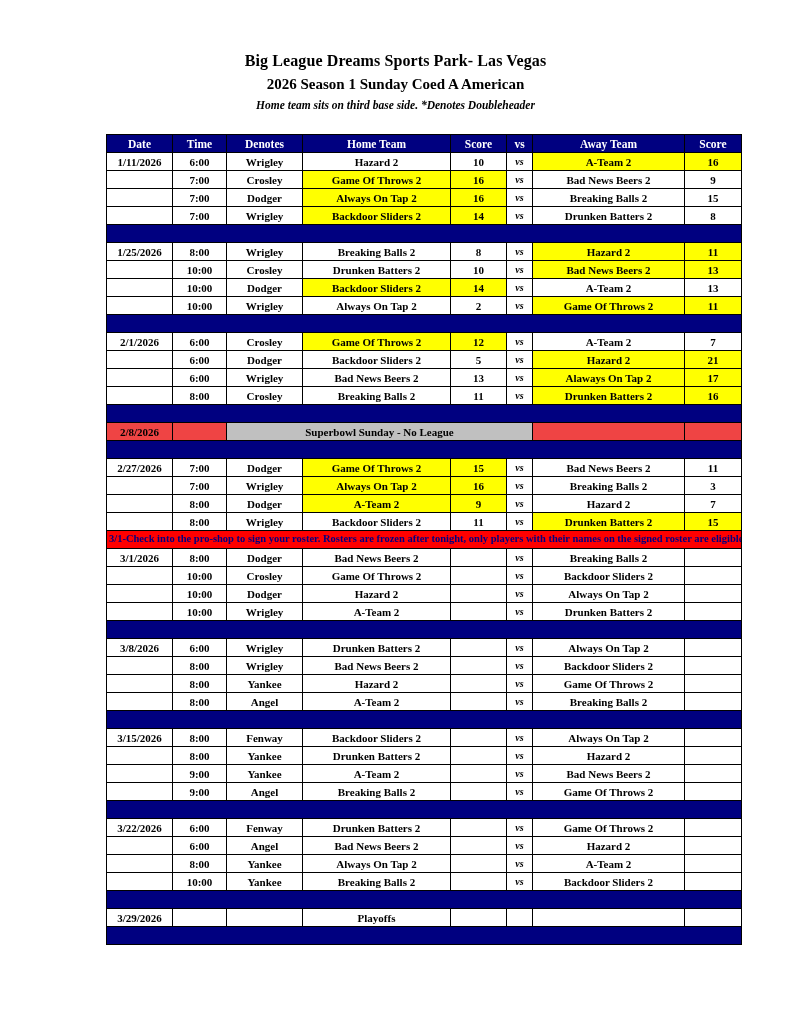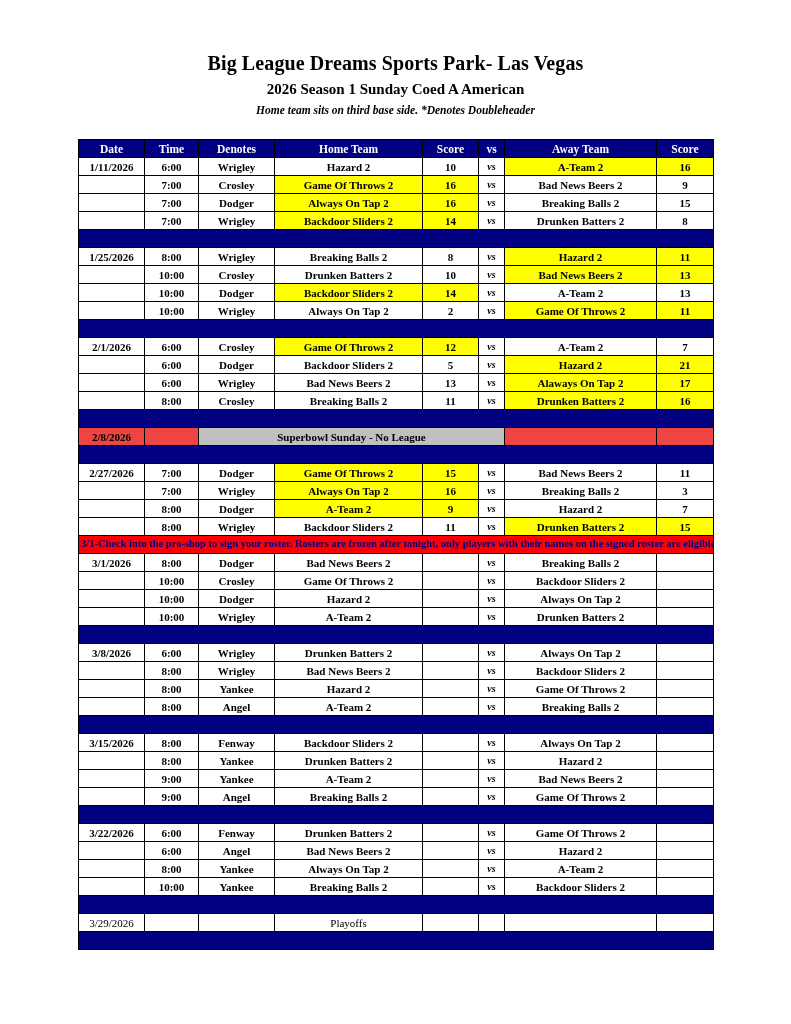--- a/index.html
+++ b/index.html
@@ -16,21 +16,21 @@
   }
   .page {
     position: relative;
     width: 791px;
     height: 1024px;
     box-sizing: border-box;
     padding: 52px 78px 0 78px;
   }
   .title {
     text-align: center;
-    font-size: 20px;
+    font-size: 16px;
     font-weight: bold;
     letter-spacing: 0.1px;
     margin: 0 0 6px 0;
   }
   .subtitle {
     text-align: center;
     font-size: 15px;
     font-weight: bold;
     margin: 0 0 6px 0;
   }
@@ -39,20 +39,21 @@
     font-size: 11.5px;
     font-weight: bold;
     font-style: italic;
     margin: 0 0 23px 0;
   }
   table.sched {
     border-collapse: collapse;
     width: 635px;
     table-layout: fixed;
     font-size: 11px;
+    margin-left: 28px;
   }
   table.sched td, table.sched th {
     border: 1px solid #000000;
     padding: 1px 2px;
     height: 15px;
     text-align: center;
     vertical-align: middle;
     overflow: hidden;
     white-space: nowrap;
   }
@@ -91,21 +92,21 @@
   .redrow td {
     background: #ff0000;
     color: #000080;
     font-weight: bold;
     font-size: 10.5px;
     line-height: 1.15;
     white-space: normal;
     padding: 2px 4px;
     text-align: center;
   }
-  .playoffs td { font-weight: normal; }
+  .playoffs td { font-weight: bold; }
   .footer {
     margin-top: 10px;
     font-size: 13.5px;
     font-weight: bold;
     line-height: 1.55;
     padding-left: 2px;
   }
 </style>
 </head>
 <body>

